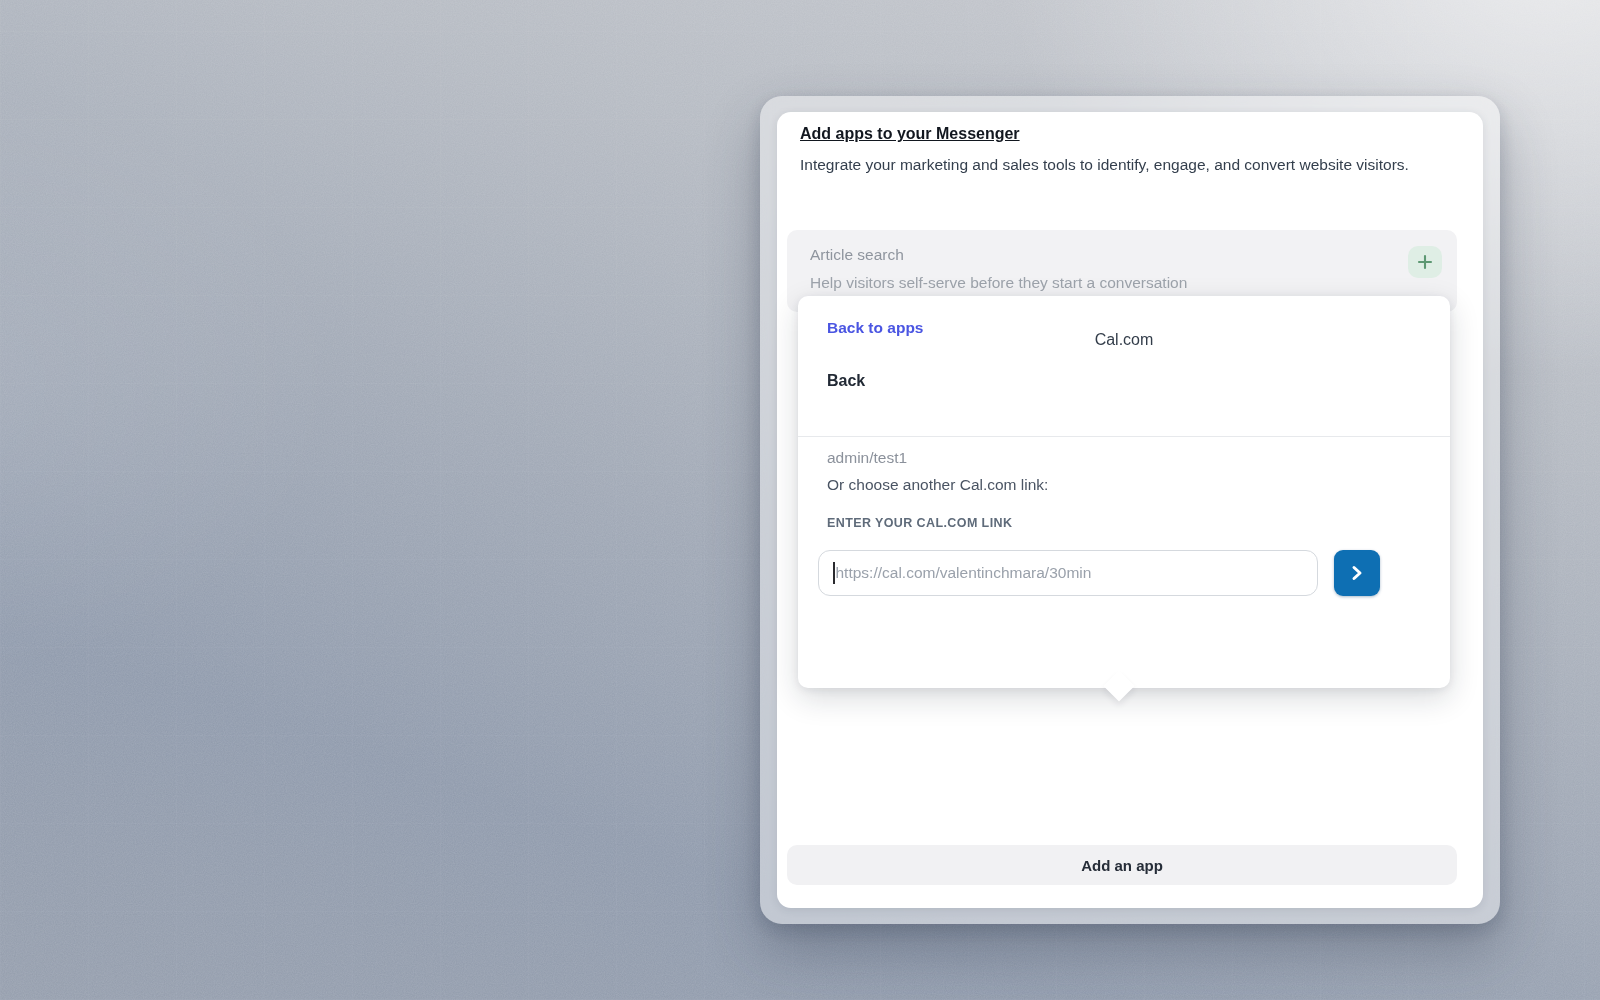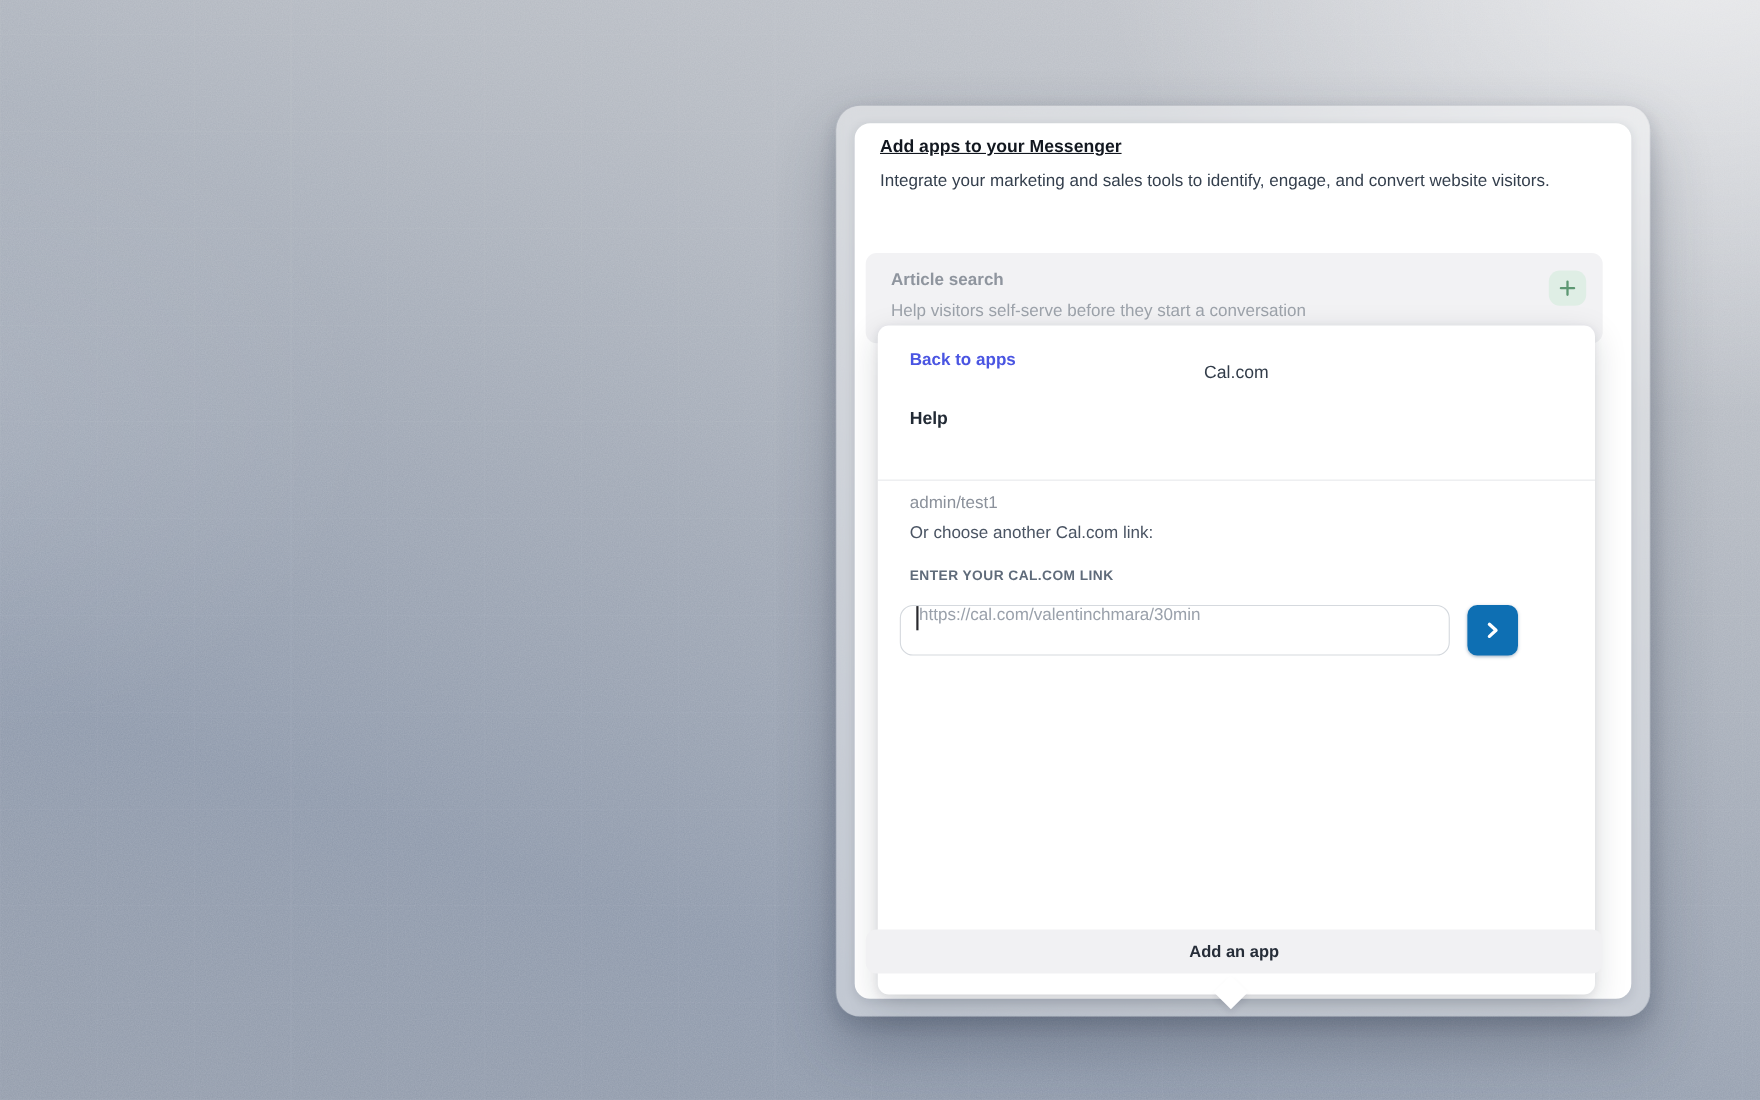--- a/index.html
+++ b/index.html
@@ -30,40 +30,40 @@
     box-shadow:0 26px 55px rgba(35,45,65,.30), 0 6px 18px rgba(35,45,65,.18);
     backdrop-filter:blur(8px);}
   .card{position:absolute;left:777px;top:112px;width:706px;height:796px;
     border-radius:14px;background:#ffffff;
     box-shadow:0 2px 10px rgba(30,40,60,.10);}
   .card-title{position:absolute;left:23px;top:13px;font-size:16px;font-weight:bold;color:#12171f;text-decoration:underline;}
   .card-desc{position:absolute;left:23px;top:39px;width:625px;font-size:15.5px;line-height:27px;color:#343f4d;}
 
   .article-section{position:absolute;left:10px;top:118px;width:670px;height:82px;
     border-radius:10px;background:#f2f2f4;}
-  .article-title{position:absolute;left:23px;top:16px;font-size:15.5px;font-weight:bold;color:#8f959e;}
+  .article-title{position:absolute;left:23px;top:16px;font-size:15.5px;font-weight:normal;color:#8f959e;}
   .article-desc{position:absolute;left:23px;top:44px;font-size:15.5px;color:#9da3ab;}
   .plus-btn{position:absolute;right:15px;top:16px;width:34px;height:32px;border:none;
     border-radius:10px;background:#dfeee5;display:flex;align-items:center;justify-content:center;cursor:pointer;}
 
   
-  .cal-panel{position:absolute;left:21px;top:184px;width:652px;height:608px;
+  .cal-panel{position:absolute;left:21px;top:184px;width:652px;height:392px;
     border-radius:10px;background:#ffffff;
     box-shadow:0 10px 30px rgba(20,28,45,.16), 0 2px 8px rgba(20,28,45,.08);}
   .panel-caret{position:absolute;left:310px;bottom:-9px;width:22px;height:22px;background:#ffffff;
     transform:rotate(45deg);box-shadow:3px 3px 6px rgba(20,28,45,.08);}
   .back-link{position:absolute;left:29px;top:23px;font-size:15.5px;font-weight:bold;color:#4a55e2;cursor:pointer;}
   .panel-title{position:absolute;left:0;top:35px;width:100%;text-align:center;font-size:16px;color:#333d4a;}
   .sel-name{position:absolute;left:29px;top:76px;font-size:16px;font-weight:bold;color:#222a35;}
   .sel-path{position:absolute;left:29px;top:105px;font-size:15.5px;color:#8b919b;margin-top:48px;}
   .panel-divider{position:absolute;left:0;top:140px;width:100%;height:1px;background:#e7e9ec;}
   .choose-label{position:absolute;left:29px;top:180px;font-size:15.5px;color:#4a5463;}
   .input-label{position:absolute;left:29px;top:220px;font-size:12.5px;font-weight:bold;letter-spacing:.4px;color:#5f6b7a;text-align:right;}
   .link-input{position:absolute;left:20px;top:254px;width:500px;height:46px;border:1px solid #d5d9de;
-    border-radius:12px;background:#fff;display:flex;padding-left:14px;box-sizing:border-box;cursor:text;}
+    border-radius:12px;background:#fff;display:flex;align-items:center;padding-left:14px;box-sizing:border-box;cursor:text;}
   .caret-bar{width:1.5px;height:22px;background:#2a2a2e;margin-right:1px;}
   .placeholder-text{font-size:15.5px;color:#9aa1ab;white-space:nowrap;}
   .submit-btn{position:absolute;left:536px;top:254px;width:46px;height:46px;border:none;
     border-radius:9px;background:#0e6fb3;display:flex;align-items:center;justify-content:center;cursor:pointer;
     box-shadow:0 1px 3px rgba(10,60,110,.35);}
 
   
   .add-app-bar{position:absolute;left:10px;top:733px;width:670px;height:40px;border:none;
     border-radius:10px;background:#f1f1f3;display:flex;align-items:center;justify-content:center;
     font-family:"Liberation Sans",sans-serif;font-size:15px;font-weight:bold;color:#262d38;cursor:pointer;text-align:right;}
@@ -98,21 +98,21 @@
             </svg>
         </span>
       </button>
     </div>
 
     <div class="cal-panel">
       <div class="panel-caret"></div>
       <a class="back-link">Back to apps</a>
       <div class="panel-title">Cal.com</div>
 
-      <div class="sel-name">Help</div>
+      <div class="sel-name">Back</div>
       <div class="sel-path">admin/test1</div>
       <div class="panel-divider"></div>
 
       <div class="choose-label">Or choose another Cal.com link:</div>
       <div class="input-label">ENTER YOUR CAL.COM LINK</div>
 
       <div class="link-input">
         <span class="caret-bar"></span>
         <span class="placeholder-text">https://cal.com/valentinchmara/30min</span>
       </div>

